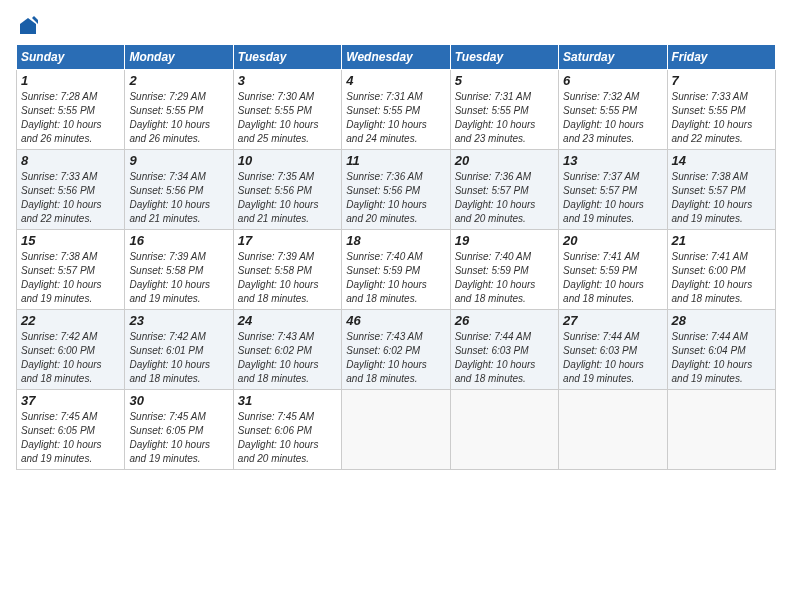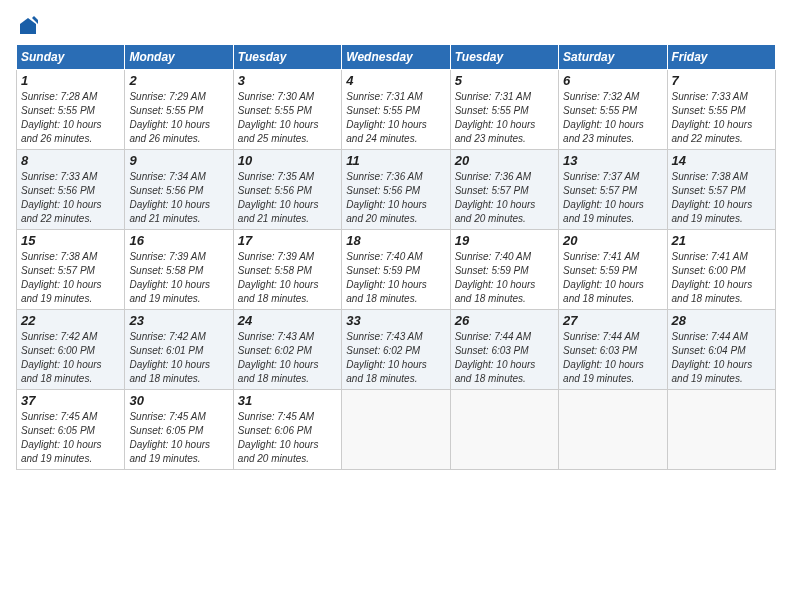--- a/index.html
+++ b/index.html
@@ -234,21 +234,21 @@
           </td>
           <td>
             <span class="day-num">23</span>
             <div class="day-info">Sunrise: 7:42 AM<br>Sunset: 6:01 PM<br>Daylight: 10 hours and 18 minutes.</div>
           </td>
           <td>
             <span class="day-num">24</span>
             <div class="day-info">Sunrise: 7:43 AM<br>Sunset: 6:02 PM<br>Daylight: 10 hours and 18 minutes.</div>
           </td>
           <td>
-            <span class="day-num">33</span>
+            <span class="day-num">46</span>
             <div class="day-info">Sunrise: 7:43 AM<br>Sunset: 6:02 PM<br>Daylight: 10 hours and 18 minutes.</div>
           </td>
           <td>
             <span class="day-num">26</span>
             <div class="day-info">Sunrise: 7:44 AM<br>Sunset: 6:03 PM<br>Daylight: 10 hours and 18 minutes.</div>
           </td>
           <td>
             <span class="day-num">27</span>
             <div class="day-info">Sunrise: 7:44 AM<br>Sunset: 6:03 PM<br>Daylight: 10 hours and 19 minutes.</div>
           </td>

